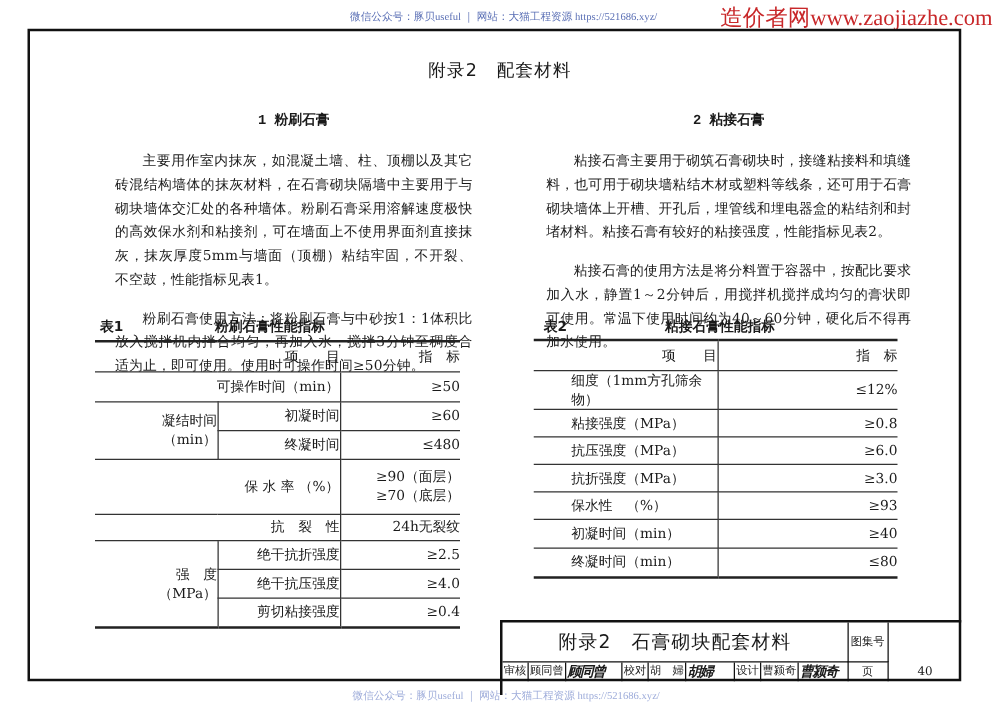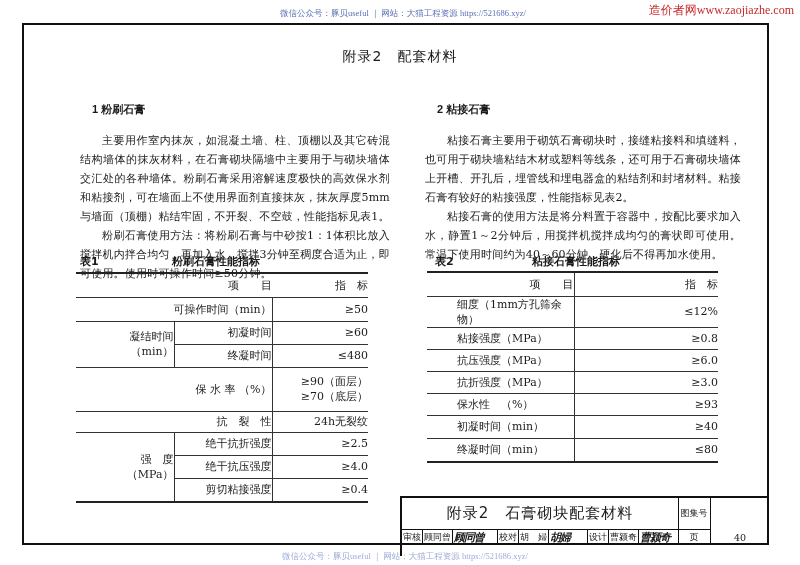--- a/index.html
+++ b/index.html
@@ -1,32 +1,32 @@
 <!DOCTYPE html>
 <html><head>
 <meta charset="utf-8">
 <style>
   html, body { margin:0; padding:0; background:#fff; }
   body { width:800px; height:565px; position:relative; overflow:hidden;
          font-family:"DejaVu Serif", "Liberation Serif", serif; color:#1a1a1a; }
   .wm-top { position:absolute; top:8px; left:280px; width:280px; font-size:8.5px; color:#5a6fb5;
             font-family:"Liberation Serif", serif; white-space:nowrap; }
-  .wm-brand { position:absolute; top:2px; right:6px; font-size:12px; color:#c8282a;
+  .wm-brand { position:absolute; top:2px; right:6px; font-size:18px; color:#c8282a;
               font-family:"Liberation Serif", serif; white-space:nowrap; }
   .wm-bottom { position:absolute; top:551px; left:282px; font-size:8.5px; color:#8496d0;
                font-family:"Liberation Serif", serif; white-space:nowrap; opacity:.8; }
   .frame { position:absolute; left:22px; top:23px; width:747px; height:522px;
            border:2px solid #111; box-sizing:border-box; }
   .page-title { position:absolute; top:48px; left:0; width:800px; text-align:center;
                 font-family:"DejaVu Sans", sans-serif; font-size:14px; letter-spacing:1px; }
   .col { position:absolute; font-size:11px; line-height:19px; }
   .col-left { left:80px; top:88px; width:310px; }
   .col-right { left:425px; top:88px; width:316px; }
-  .sec-head { font-family:Liberation Sans, sans-serif; font-weight:bold; font-size:11px; margin:12px; }
-  .para { text-indent:22px; margin:0; text-align:justify; letter-spacing:0.2px; }
+  .sec-head { font-family:Liberation Mono, monospace; font-weight:bold; font-size:11px; margin:0;text-align:center; }
+  .para { text-indent:22px; margin:12px; text-align:justify; letter-spacing:0.2px; }
   .tbl-caption { position:absolute; font-family:"DejaVu Sans", sans-serif; font-weight:bold; font-size:11px; }
   table { border-collapse:collapse; position:absolute; font-size:11px; }
   td, th { text-align:right; font-weight:normal; padding:0; }
   .t1 { left:76px; top:272px; width:232px; }
   .t1 td, .t1 th { border-bottom:1px solid #333; }
   .t1 .vl { border-right:1px solid #333; }
   .t1 .top { border-top:2px solid #222; }
   .t1 .bot td { border-bottom:2px solid #222; }
   .t2 { left:427px; top:271px; width:291px; }
   .t2 td, .t2 th { border-bottom:1px solid #333; }

